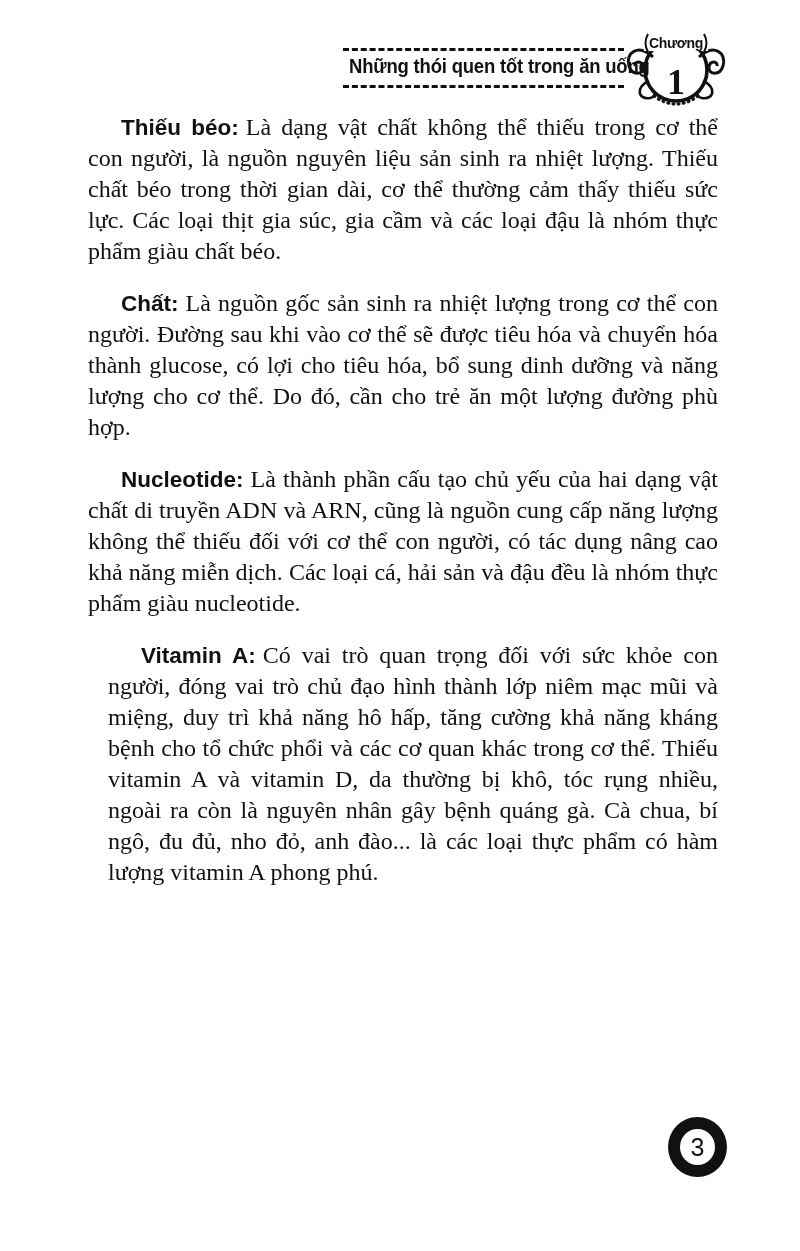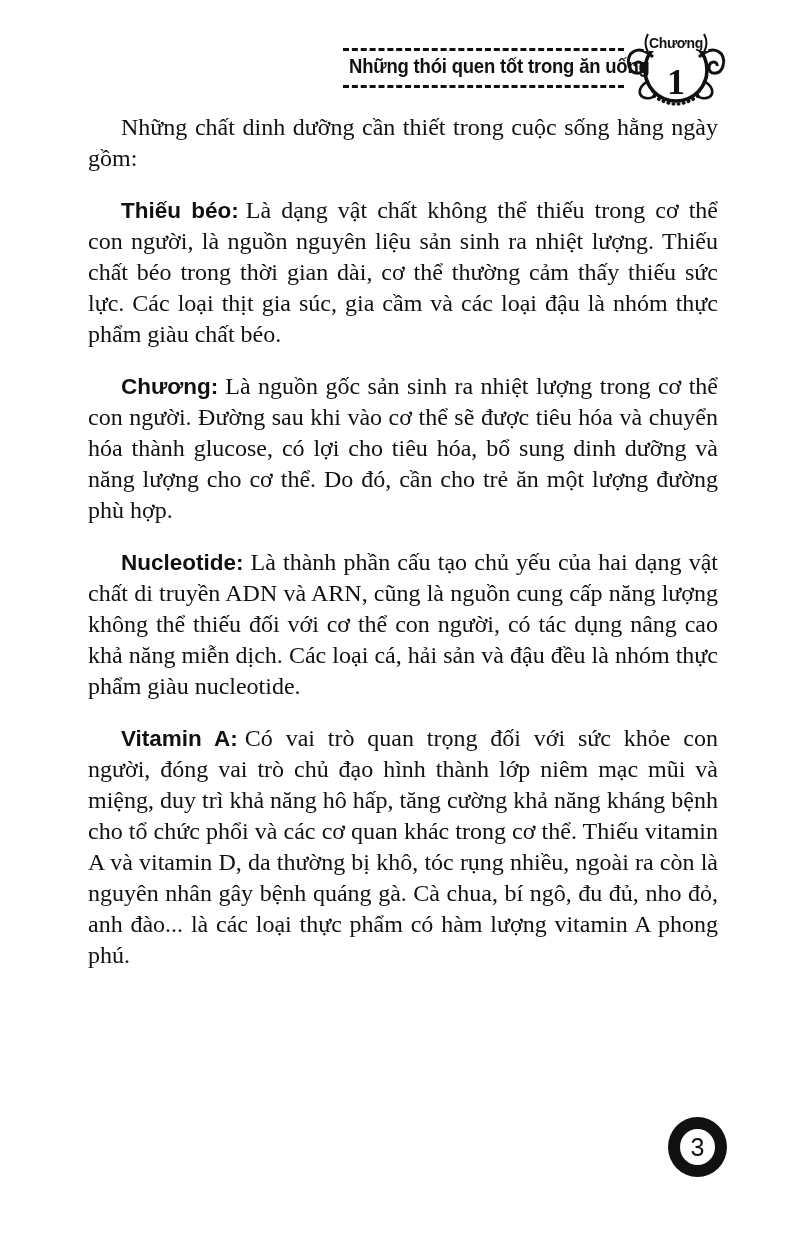--- a/index.html
+++ b/index.html
@@ -60,21 +60,21 @@
   .body-text {
     position: absolute;
     left: 88px;
     top: 112px;
     width: 630px;
     font-size: 24px;
     line-height: 31px;
     text-align: justify;
   }
   .para { margin-bottom: 21px; text-indent: 33px; }
-  .para:last-child { margin-bottom: 0; }
+  .para:last-child { margin-bottom: 0; margin-left: 20px; }
   .lead {
     font-family: "Liberation Sans", "DejaVu Sans", sans-serif;
     font-weight: 700;
     font-size: 22.5px;
     margin-right: 7px;
   }
   .lead:empty { margin-right: 0; }
 
   
   .page-number-badge {
@@ -122,27 +122,24 @@
 
     <rect x="21" y="3" width="64" height="18" fill="#ffffff"></rect>
     <path class="stroke" stroke-width="2" d="M25,4 Q20,13 25,22"></path>
     <path class="stroke" stroke-width="2" d="M81,4 Q86,13 81,22"></path>
     <text class="chapter-label-text" x="53" y="18" text-anchor="middle" fill="#111111">Chương</text>
     <text class="chapter-number-text" x="53" y="64" text-anchor="middle" fill="#111111">1</text>
   </svg>
 
   <main class="body-text">
     <p class="para">
-      <b class="lead"></b><span>Những chất dinh dưỡng cần thiết trong cuộc sống hằng ngày gồm:</span>
-    </p>
-    <p class="para">
       <b class="lead">Thiếu béo:</b><span>Là dạng vật chất không thể thiếu trong cơ thể con người, là nguồn nguyên liệu sản sinh ra nhiệt lượng. Thiếu chất béo trong thời gian dài, cơ thể thường cảm thấy thiếu sức lực. Các loại thịt gia súc, gia cầm và các loại đậu là nhóm thực phẩm giàu chất béo.</span>
     </p>
     <p class="para">
-      <b class="lead">Chương:</b><span>Là nguồn gốc sản sinh ra nhiệt lượng trong cơ thể con người. Đường sau khi vào cơ thể sẽ được tiêu hóa và chuyển hóa thành glucose, có lợi cho tiêu hóa, bổ sung dinh dưỡng và năng lượng cho cơ thể. Do đó, cần cho trẻ ăn một lượng đường phù hợp.</span>
+      <b class="lead">Chất:</b><span>Là nguồn gốc sản sinh ra nhiệt lượng trong cơ thể con người. Đường sau khi vào cơ thể sẽ được tiêu hóa và chuyển hóa thành glucose, có lợi cho tiêu hóa, bổ sung dinh dưỡng và năng lượng cho cơ thể. Do đó, cần cho trẻ ăn một lượng đường phù hợp.</span>
     </p>
     <p class="para">
       <b class="lead">Nucleotide:</b><span>Là thành phần cấu tạo chủ yếu của hai dạng vật chất di truyền ADN và ARN, cũng là nguồn cung cấp năng lượng không thể thiếu đối với cơ thể con người, có tác dụng nâng cao khả năng miễn dịch. Các loại cá, hải sản và đậu đều là nhóm thực phẩm giàu nucleotide.</span>
     </p>
     <p class="para">
       <b class="lead">Vitamin A:</b><span>Có vai trò quan trọng đối với sức khỏe con người, đóng vai trò chủ đạo hình thành lớp niêm mạc mũi và miệng, duy trì khả năng hô hấp, tăng cường khả năng kháng bệnh cho tổ chức phổi và các cơ quan khác trong cơ thể. Thiếu vitamin A và vitamin D, da thường bị khô, tóc rụng nhiều, ngoài ra còn là nguyên nhân gây bệnh quáng gà. Cà chua, bí ngô, đu đủ, nho đỏ, anh đào... là các loại thực phẩm có hàm lượng vitamin A phong phú.</span>
     </p>
   </main>
 
   <div class="page-number-badge">

